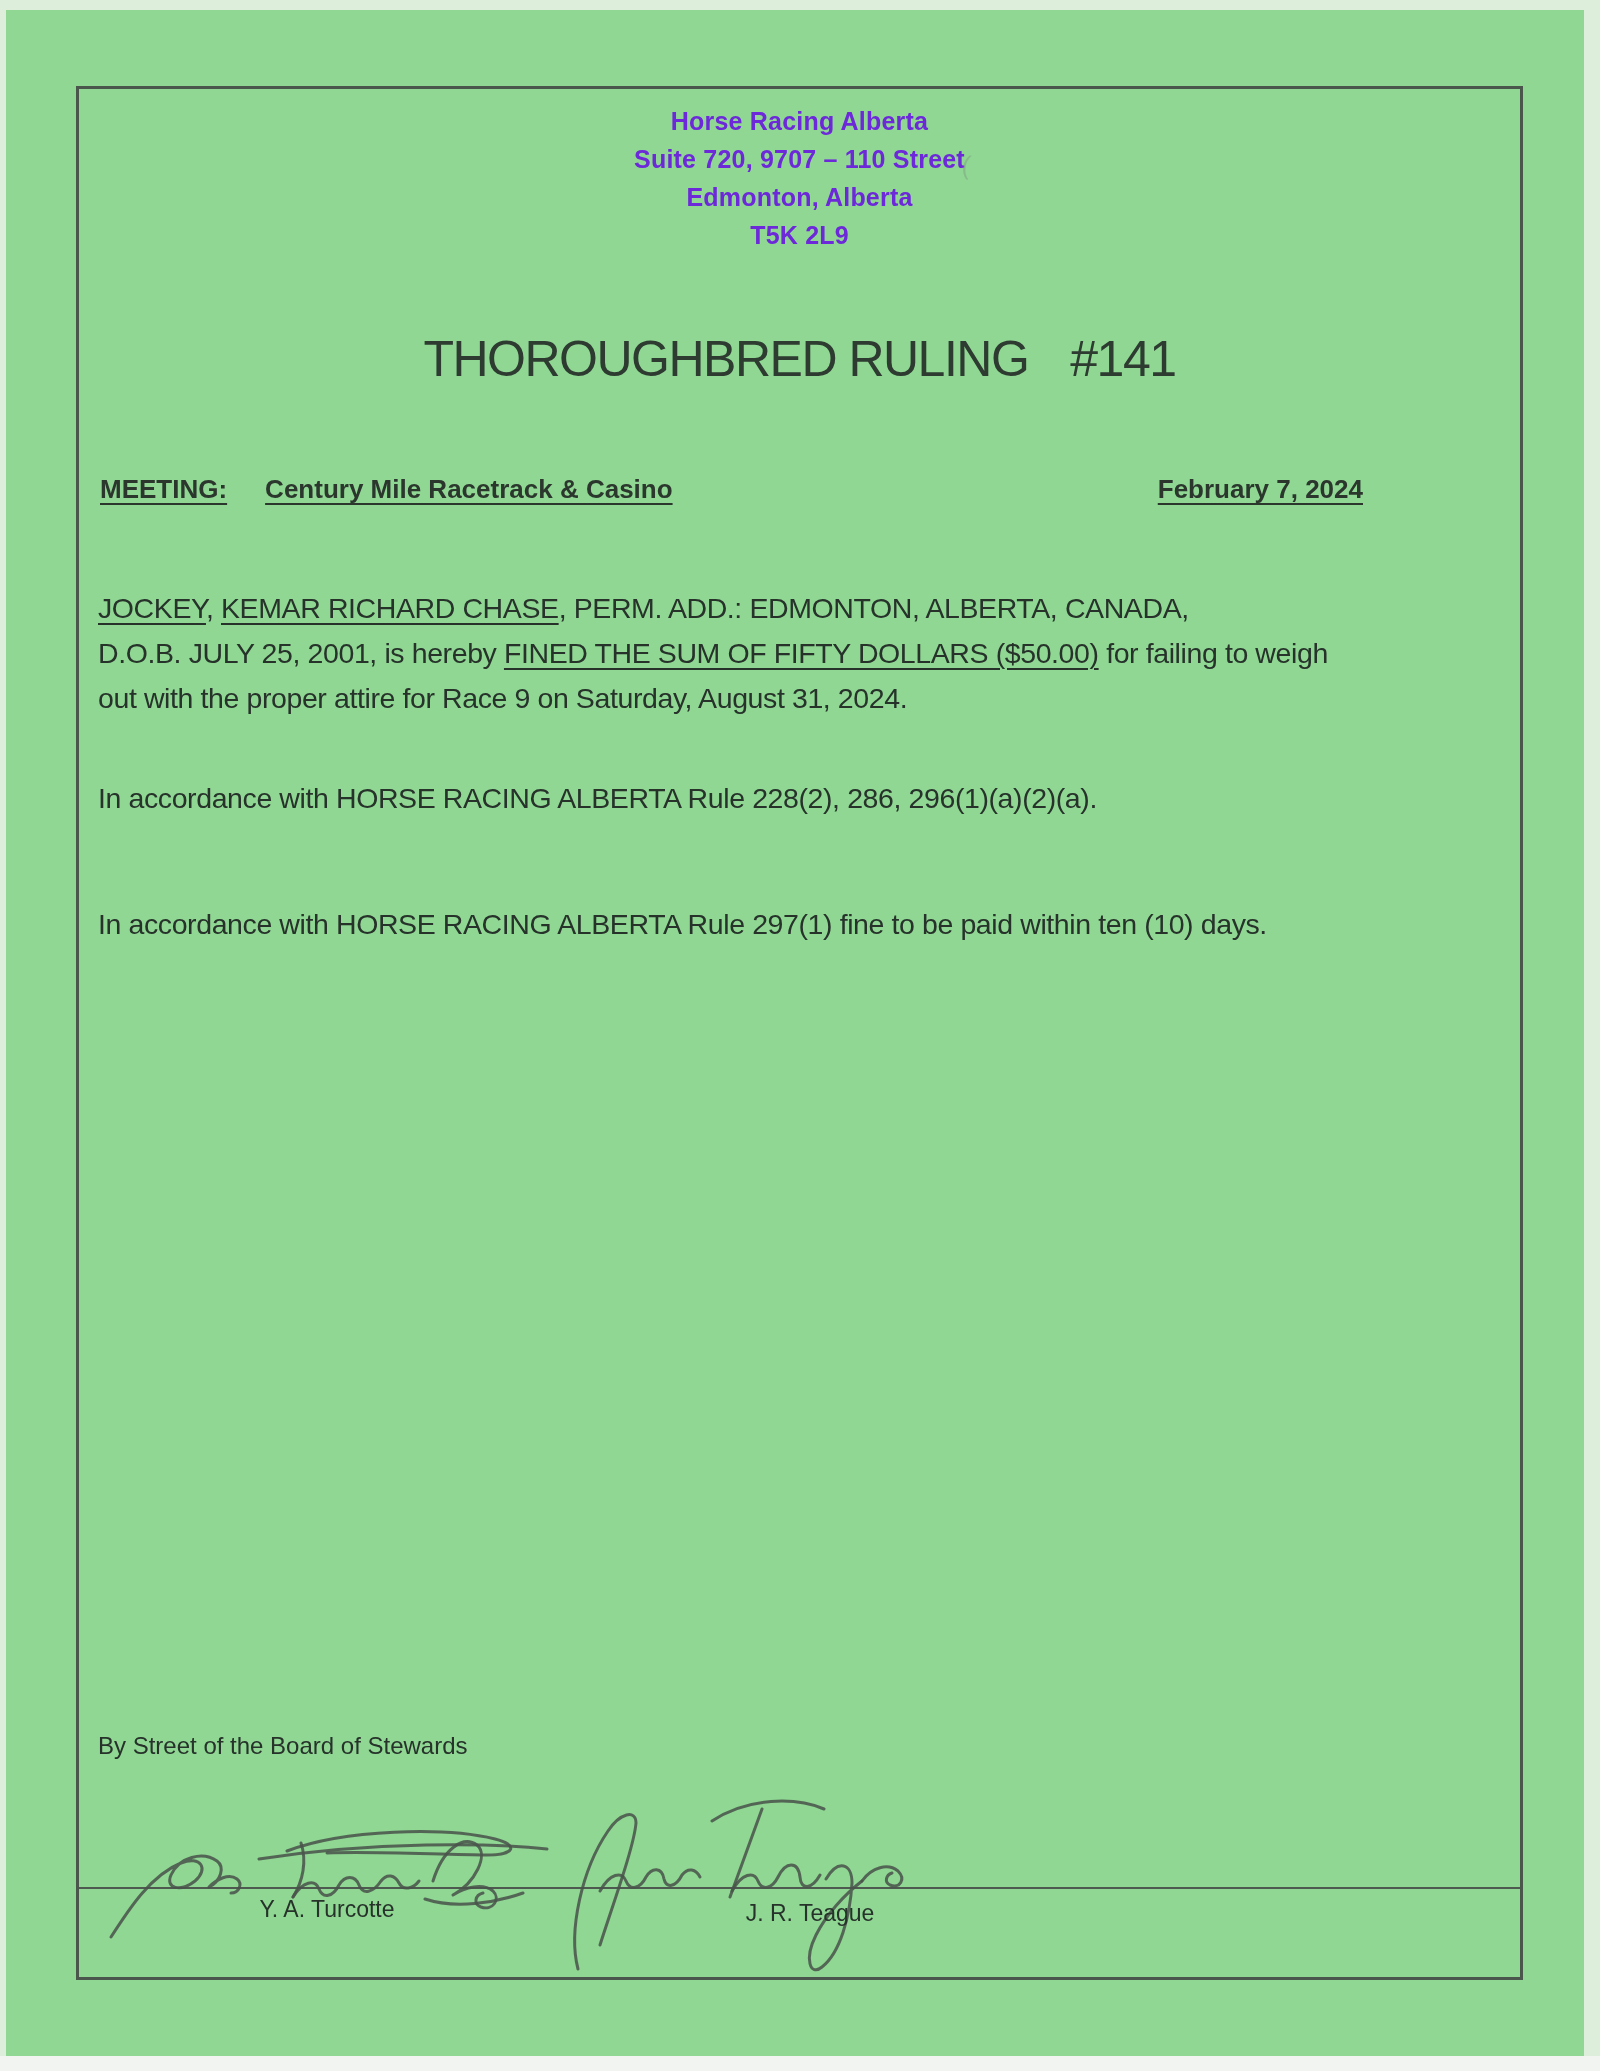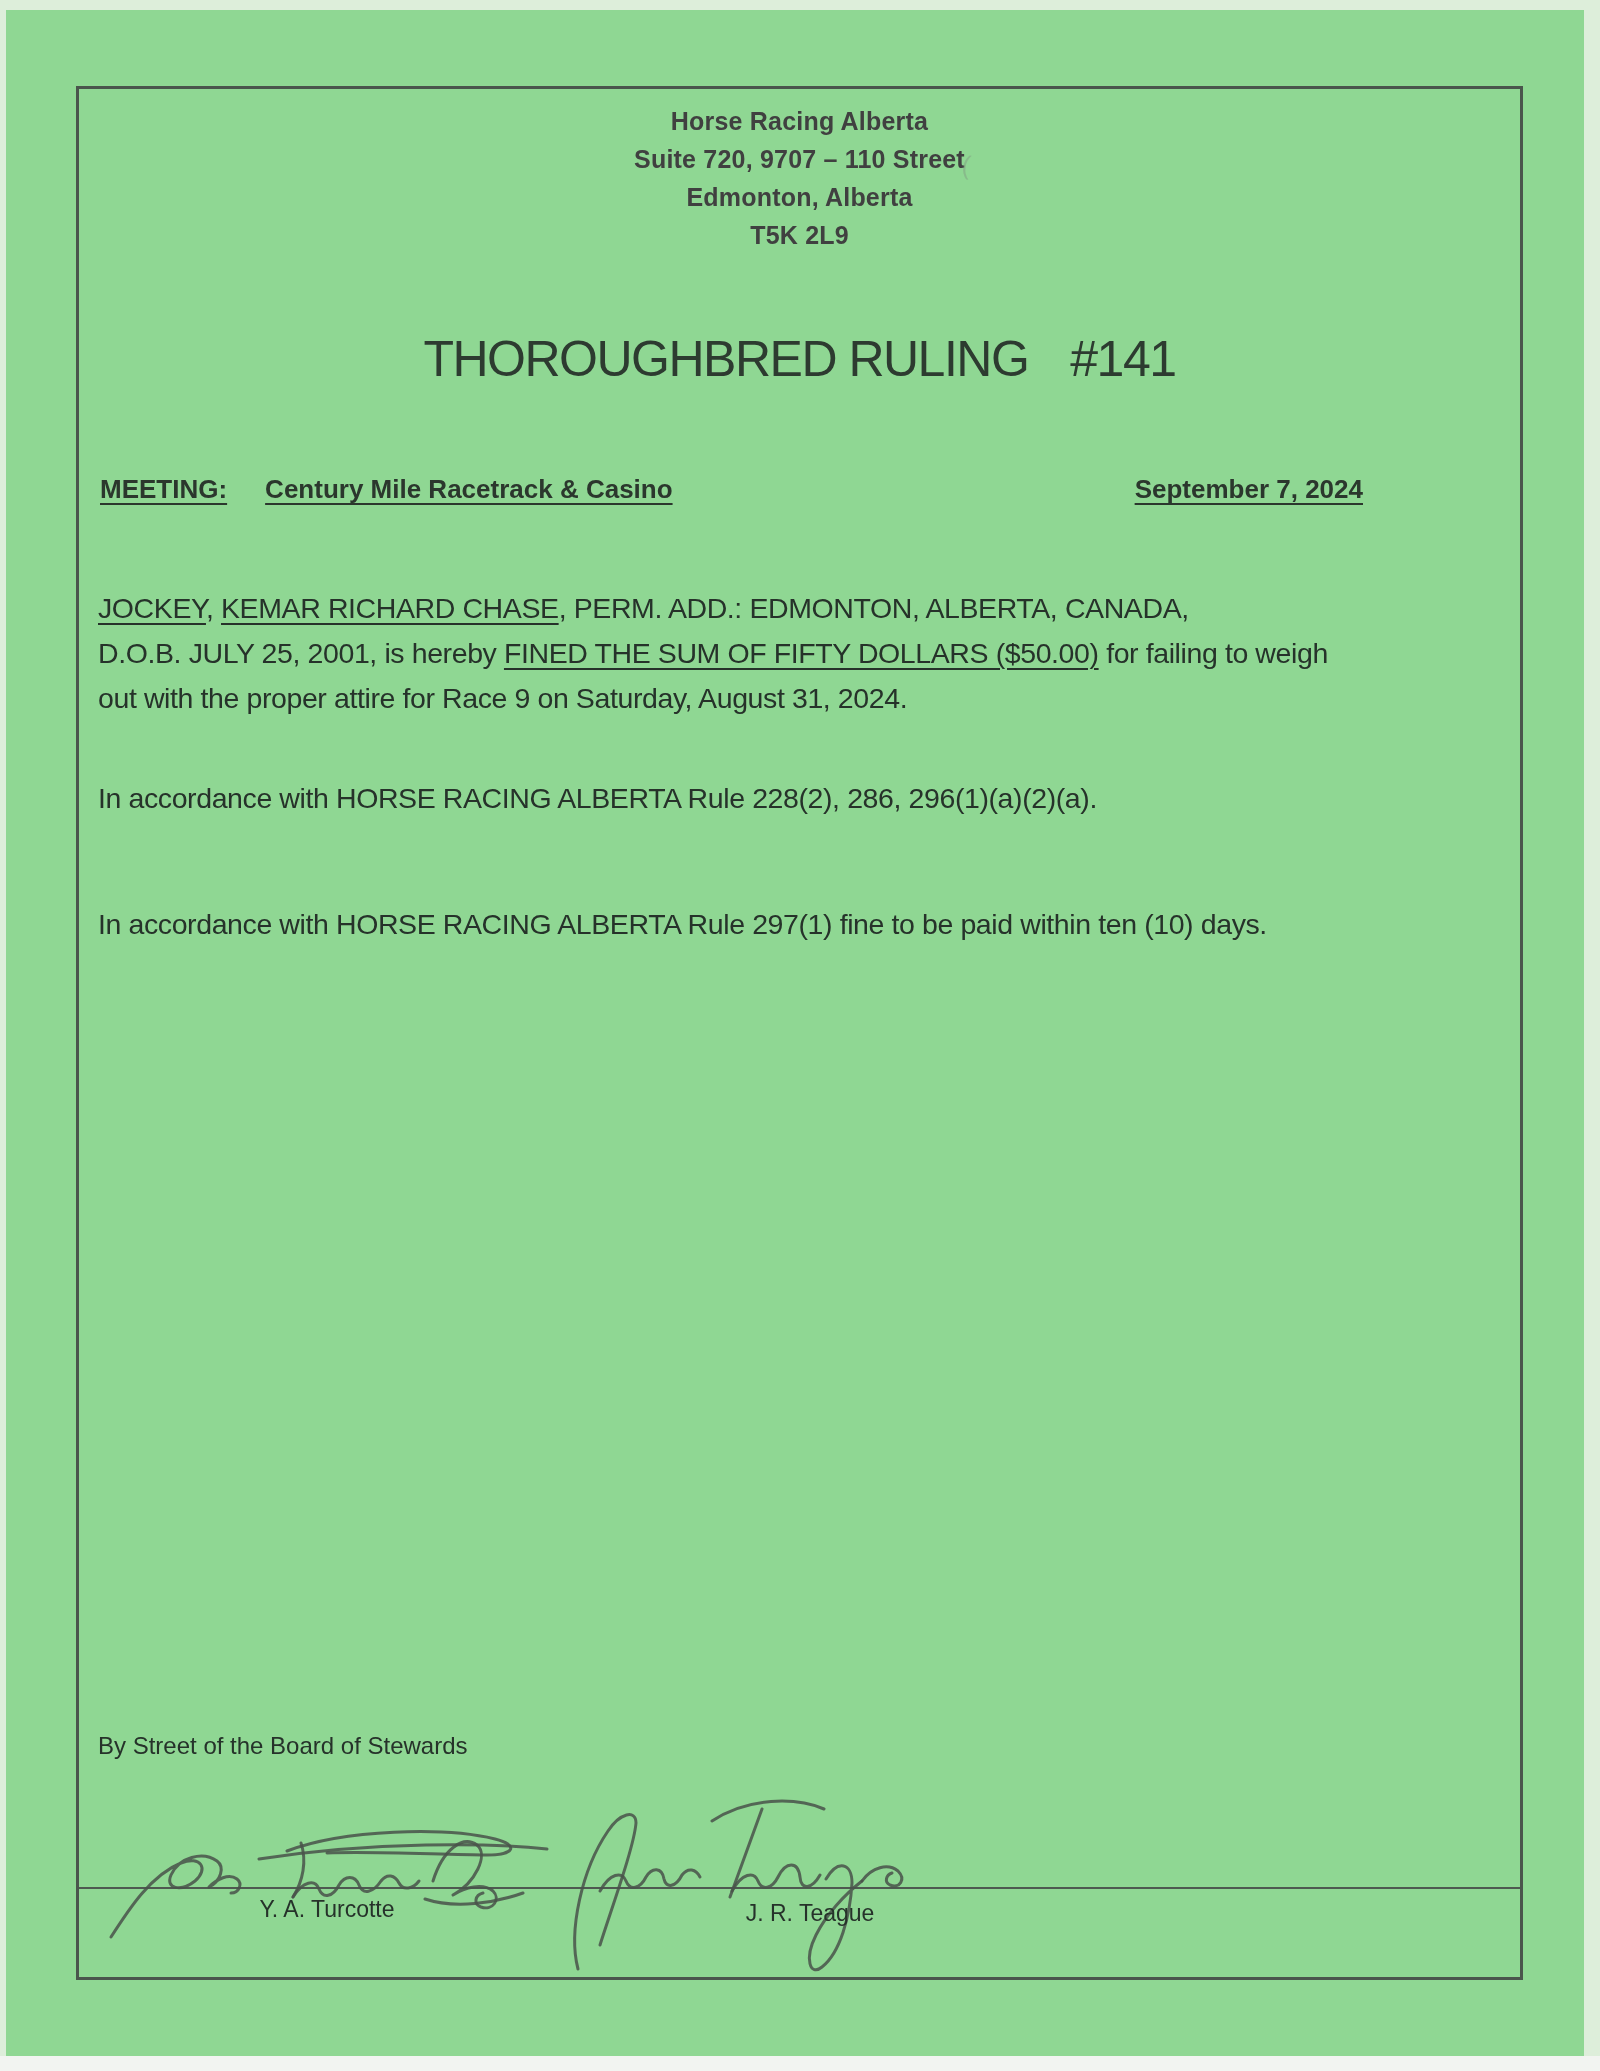--- a/index.html
+++ b/index.html
@@ -9,21 +9,21 @@
     font-family:"Liberation Sans",sans-serif;
   }
   .sheet{position:absolute;left:6px;top:10px;width:1578px;height:2046px;background:#8fd793;}
   .scan-bottom{position:absolute;left:0;top:2056px;width:1600px;height:15px;background:#f2f4f1;}
   .box{
     position:absolute;left:70px;top:76px;width:1447px;height:1894px;
     border:3px solid #4a554c;box-sizing:border-box;
   }
   .letterhead{
     position:absolute;left:70px;top:92px;width:1447px;text-align:center;
-    font-weight:bold;font-size:25px;line-height:38px;color:#404040;letter-spacing:.2px;
+    font-weight:bold;font-size:25px;line-height:38px;color:#6d28d9;letter-spacing:.2px;
   }
   .title{
     position:absolute;left:70px;top:320px;width:1447px;box-sizing:border-box;
     text-align:center;font-size:50px;letter-spacing:-1.5px;color:#2d3b30;
   }
   .title-num{margin-left:42px;}
   .meeting{
     position:absolute;left:94px;top:464px;width:1263px;display:flex;align-items:baseline;
     font-size:26px;font-weight:bold;color:#2b372d;
   }
@@ -68,21 +68,21 @@
 
     <div class="artifact">(</div>
 
     <div class="title">
       <span>THOROUGHBRED RULING</span><span class="title-num">#141</span>
     </div>
 
     <div class="meeting">
       <span class="u">MEETING:</span>
       <span class="u venue">Century Mile Racetrack &amp; Casino</span>
-      <span class="u date">September 7, 2024</span>
+      <span class="u date">February 7, 2024</span>
     </div>
 
     <div class="body-text" id="p1">
       <div><span class="u">JOCKEY</span><span>, </span><span class="u">KEMAR RICHARD CHASE</span><span>, PERM. ADD.: EDMONTON, ALBERTA, CANADA,</span></div>
       <div><span>D.O.B. JULY 25, 2001, is hereby </span><span class="u">FINED THE SUM OF FIFTY DOLLARS ($50.00)</span><span> for failing to weigh</span></div>
       <div>out with the proper attire for Race 9 on Saturday, August 31, 2024.</div>
     </div>
 
     <div class="body-text" id="p2">In accordance with HORSE RACING ALBERTA Rule 228(2), 286, 296(1)(a)(2)(a).</div>
 

